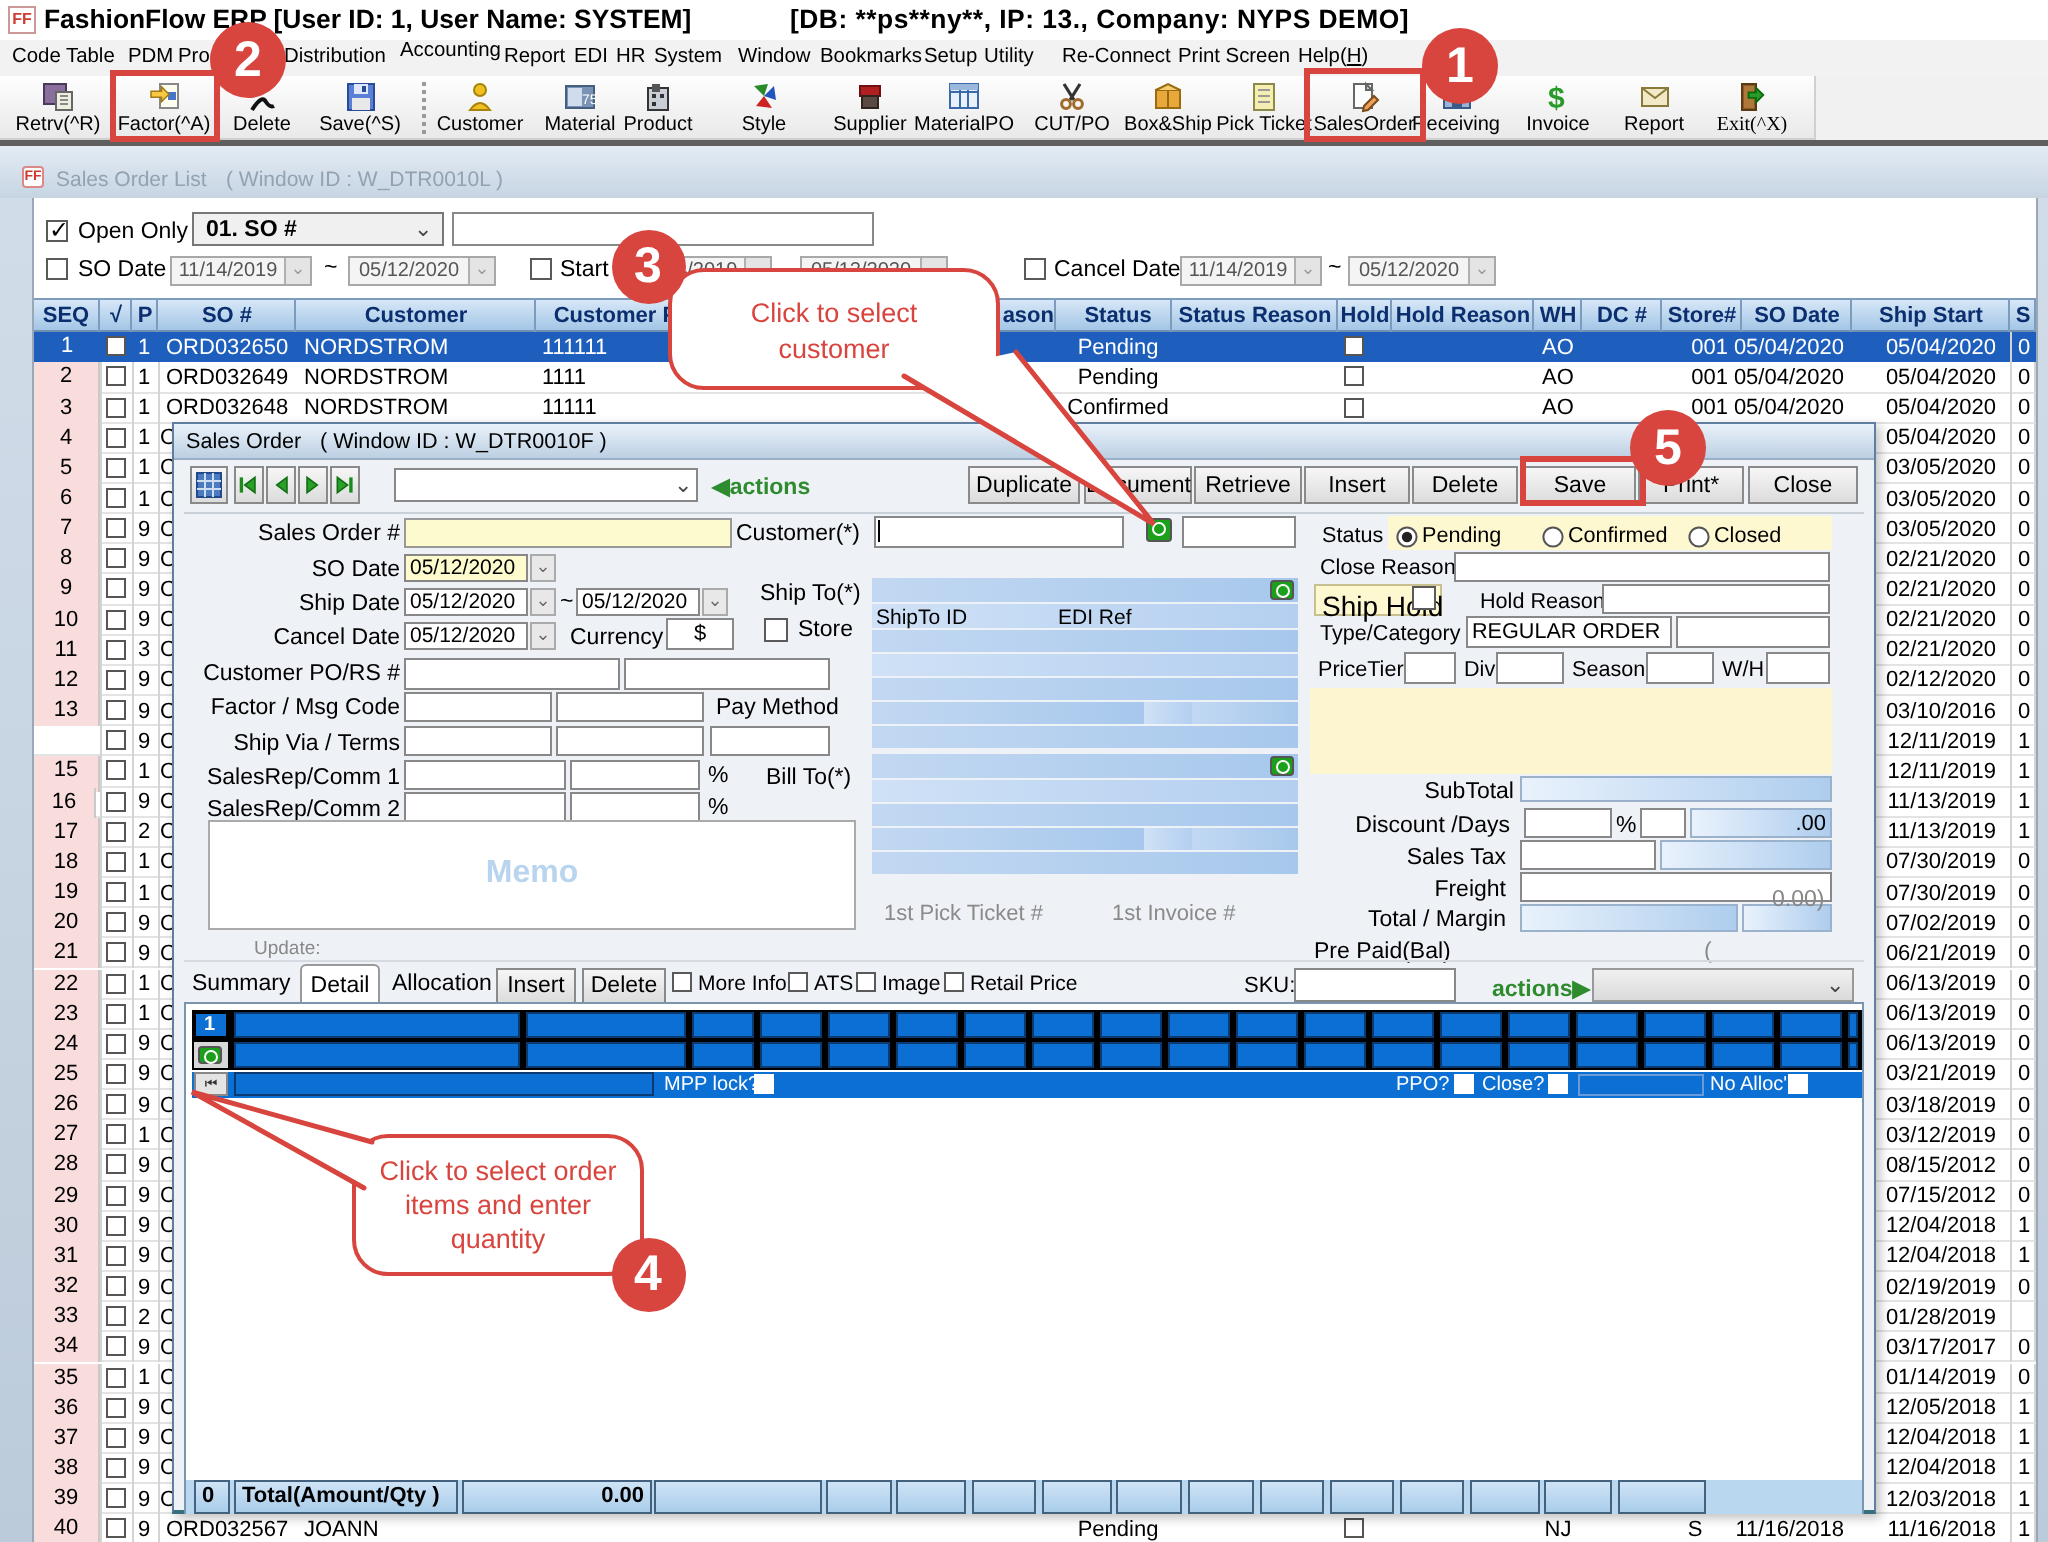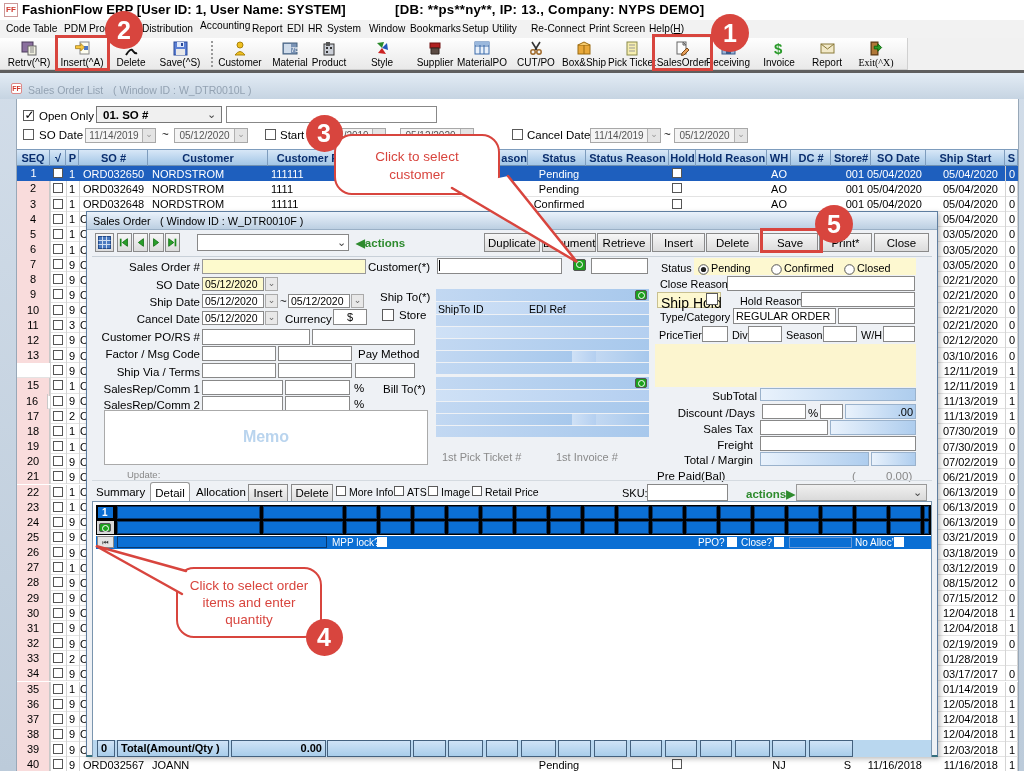--- a/index.html
+++ b/index.html
@@ -51,21 +51,21 @@
         <line x1="9" y1="8" x2="13" y2="8" stroke="#888"></line>
         <line x1="9" y1="10" x2="13" y2="10" stroke="#888"></line>
         <line x1="9" y1="12" x2="13" y2="12" stroke="#888"></line>
       </svg></div>
 <div class="a" style="left:-5px;top:57px;width:68px;text-align:center;font-size:10px;color:#000;white-space:nowrap;">Retrv(^R)</div>
 <div class="a" style="left:52px;top:40px;width:60px;height:18px;text-align:center;"><svg width="17" height="17" viewBox="0 0 17 17" style="vertical-align:top">
         <rect x="6" y="2" width="9" height="12" fill="#fdfdf0" stroke="#888"></rect>
         <rect x="10" y="6" width="4" height="4" fill="#4a76c8"></rect>
         <path d="M1,8 h7 v-3 l5,5 -5,5 v-3 h-7 z" fill="#f8c840" stroke="#a07818" transform="scale(0.75) translate(1,-0.5)"></path>
       </svg></div>
-<div class="a" style="left:48px;top:57px;width:68px;text-align:center;font-size:10px;color:#000;white-space:nowrap;">Insert(^A)</div>
+<div class="a" style="left:48px;top:57px;width:68px;text-align:center;font-size:10px;color:#000;white-space:nowrap;">Factor(^A)</div>
 <div class="a" style="left:101px;top:40px;width:60px;height:18px;text-align:center;"><svg width="17" height="17" viewBox="0 0 17 17" style="vertical-align:top">
         <path d="M3,15 Q8,7 10,11 Q12,14 14,13" stroke="#111" stroke-width="2" fill="none"></path>
       </svg></div>
 <div class="a" style="left:97px;top:57px;width:68px;text-align:center;font-size:10px;color:#000;white-space:nowrap;">Delete</div>
 <div class="a" style="left:150px;top:40px;width:60px;height:18px;text-align:center;"><svg width="17" height="17" viewBox="0 0 17 17" style="vertical-align:top">
         <rect x="2" y="2" width="13" height="13" fill="#5b7fd4" stroke="#2a4a9a"></rect>
         <rect x="5" y="2" width="7" height="5" fill="#dfe8fa"></rect>
         <rect x="4" y="9" width="9" height="6" fill="#e8e8e8"></rect>
         <rect x="9" y="3" width="2" height="3" fill="#2a4a9a"></rect>
       </svg></div>
@@ -847,21 +847,21 @@
 <div class="a" style="left:653px;top:423px;width:100px;text-align:right;font-size:11.5px;">Sales Tax</div>
 <div class="inp" style="left:760px;top:420px;width:68px;height:15px;"></div>
 <div class="grad" style="left:830px;top:420px;width:86px;height:15px;"></div>
 <div class="a" style="left:653px;top:439px;width:100px;text-align:right;font-size:11.5px;">Freight</div>
 <div class="inp" style="left:760px;top:436px;width:156px;height:15px;"></div>
 <div class="a" style="left:653px;top:454px;width:100px;text-align:right;font-size:11.5px;">Total / Margin</div>
 <div class="grad" style="left:760px;top:452px;width:109px;height:14px;"></div>
 <div class="grad" style="left:871px;top:452px;width:45px;height:14px;"></div>
 <div class="a" style="left:657px;top:470px;font-size:11.5px;">Pre Paid(Bal)</div>
 <div class="a" style="left:852px;top:470px;font-size:11.5px;color:#888;">(</div>
-<div class="a" style="left:886px;top:470px;font-size:11.5px;color:#888;">0.00)</div>
+<div class="a" style="left:886px;top:444px;font-size:11.5px;color:#888;">0.00)</div>
 <div class="a" style="left:92px;top:480px;width:840px;height:1px;background:#d4dae0;"></div>
 <div class="a" style="left:96px;top:486px;font-size:11.5px;color:#000;">Summary</div>
 <div class="a" style="left:150px;top:482px;width:40px;height:21px;background:#fff;border:1px solid #999;border-bottom:none;border-radius:3px 3px 0 0;text-align:center;font-size:11.5px;line-height:20px;">Detail</div>
 <div class="a" style="left:196px;top:486px;font-size:11.5px;color:#000;">Allocation</div>
 <div class="btn" style="left:248px;top:484px;width:40px;height:18px;line-height:17px;">Insert</div>
 <div class="btn" style="left:291px;top:484px;width:42px;height:18px;line-height:17px;">Delete</div>
 <div class="cb" style="left:336px;top:486px;width:10px;height:10px;"></div>
 <div class="a" style="left:349px;top:486px;font-size:10.5px;color:#000;white-space:nowrap;">More Info</div>
 <div class="cb" style="left:394px;top:486px;width:10px;height:10px;"></div>
 <div class="a" style="left:407px;top:486px;font-size:10.5px;color:#000;white-space:nowrap;">ATS</div>

